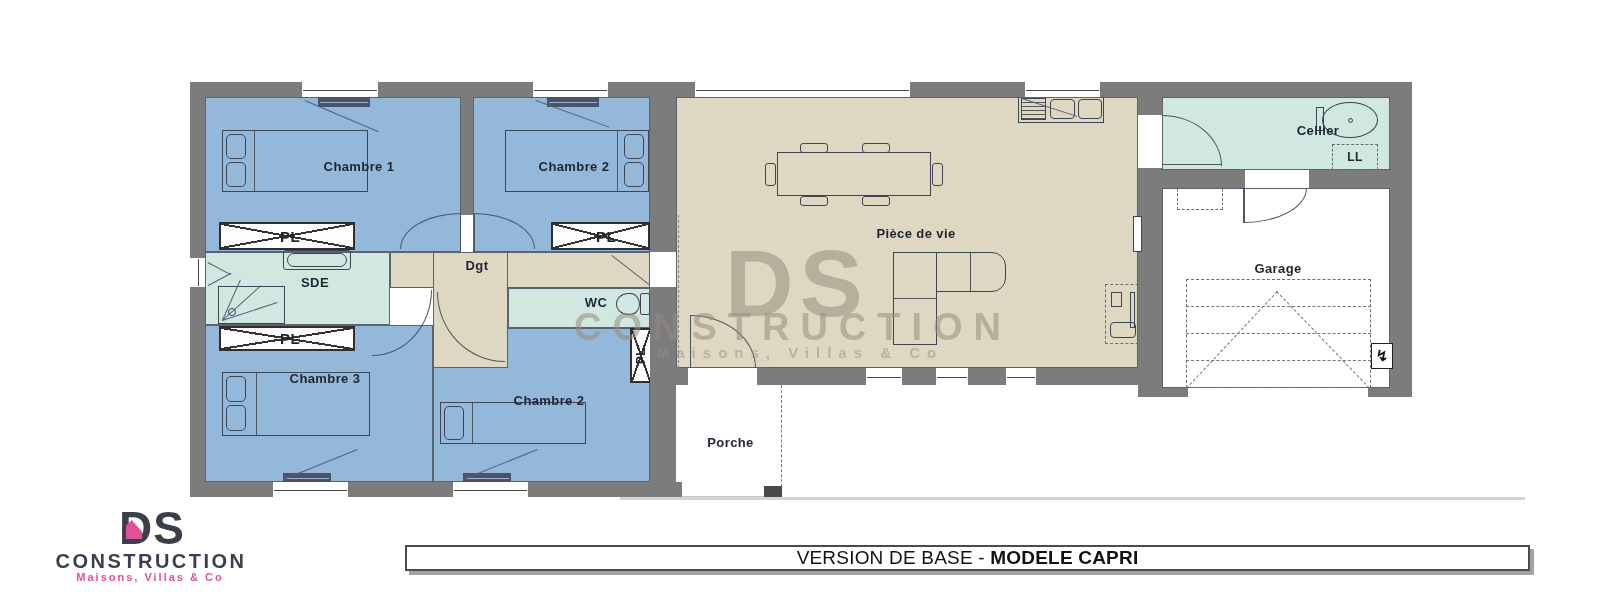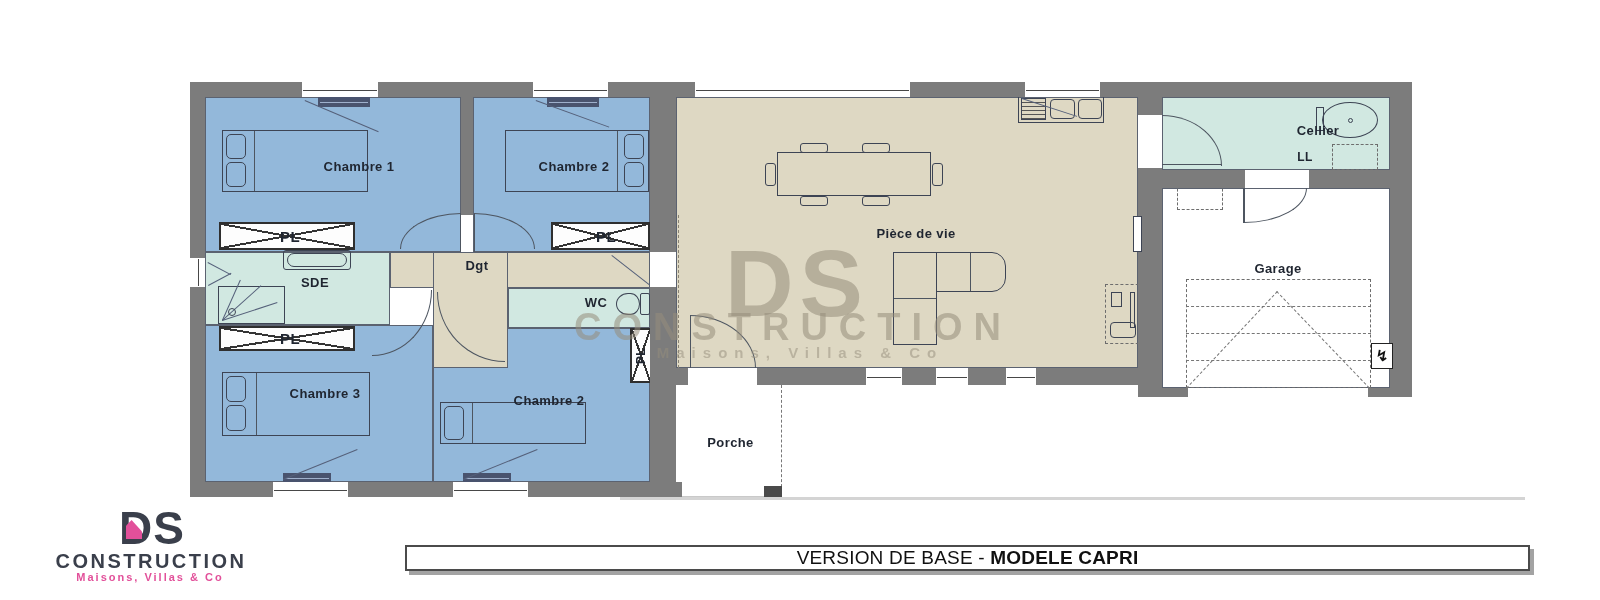--- a/index.html
+++ b/index.html
@@ -188,34 +188,34 @@
   <div class="abs dashline" style="left:1186px;top:360px;width:185px;"></div>
   <div class="abs dashline" style="left:1186px;top:388px;width:133px;transform:rotate(-46.8deg);"></div>
   <div class="abs dashline" style="left:1277px;top:291px;width:134px;transform:rotate(46.2deg);"></div>
   <div class="abs" style="left:1371px;top:343px;width:22px;height:26px;background:#fff;border:1px solid #222;z-index:4;display:flex;align-items:center;justify-content:center;font-size:15px;font-weight:bold;color:#111;">
       <span>↯</span>
     </div>
   <div class="abs" style="left:764px;top:486px;width:18px;height:11px;background:#4a4a4a;z-index:2;"></div>
 
   <div class="abs lbl" style="left:359px;top:166px;">Chambre 1</div>
   <div class="abs lbl" style="left:574px;top:166px;">Chambre 2</div>
-  <div class="abs lbl" style="left:325px;top:393px;">Chambre 3</div>
+  <div class="abs lbl" style="left:325px;top:378px;">Chambre 3</div>
   <div class="abs lbl" style="left:549px;top:400px;">Chambre 2</div>
   <div class="abs lbl" style="left:315px;top:282px;">SDE</div>
   <div class="abs lbl" style="left:477px;top:265px;">Dgt</div>
   <div class="abs lbl" style="left:596px;top:302px;">WC</div>
   <div class="abs lbl" style="left:916px;top:233px;">Pièce de vie</div>
   <div class="abs lbl" style="left:1270px;top:130px;margin-left:48px;">Cellier</div>
   <div class="abs lbl" style="left:1278px;top:268px;">Garage</div>
   <div class="abs lbl" style="left:720px;top:442px;padding-left:21px;">Porche</div>
   <div class="abs lbl" style="left:290px;top:236px;font-size:15px;">PL</div>
   <div class="abs lbl" style="left:606px;top:236px;font-size:15px;">PL</div>
   <div class="abs lbl" style="left:290px;top:338px;font-size:15px;">PL</div>
   <div class="abs lbl rot" style="left:641px;top:356px;font-size:12px;">PL</div>
-  <div class="abs lbl" style="left:1305px;top:157px;font-size:12px;">LL</div>
+  <div class="abs lbl" style="left:1355px;top:157px;font-size:12px;">LL</div>
 
   <div class="abs wm" style="left:797px;top:283px;font-size:95px;letter-spacing:6px;font-weight:800;">DS</div>
   <div class="abs wm" style="left:793px;top:327px;font-size:38px;letter-spacing:11px;font-weight:600;">CONSTRUCTION</div>
   <div class="abs wm" style="left:800px;top:352px;font-size:15px;letter-spacing:7px;opacity:.5;">Maisons, Villas &amp; Co</div>
 
   <div class="abs logo-txt" style="left:152px;top:505px;font-size:46px;line-height:1;font-weight:800;letter-spacing:1px;">DS</div>
   <div class="abs" style="left:126px;top:520px;width:16px;height:19px;background:var(--logo-pink);clip-path:polygon(0 100%,0 30%,35% 0,100% 60%,100% 100%);z-index:8;"></div>
   <div class="abs logo-txt" style="left:151px;top:550px;font-size:20px;font-weight:600;letter-spacing:2.5px;">CONSTRUCTION</div>
   <div class="abs logo-txt" style="left:150px;top:571px;font-size:11px;font-weight:bold;letter-spacing:2px;color:var(--logo-pink);">Maisons, Villas &amp; Co</div>
 

